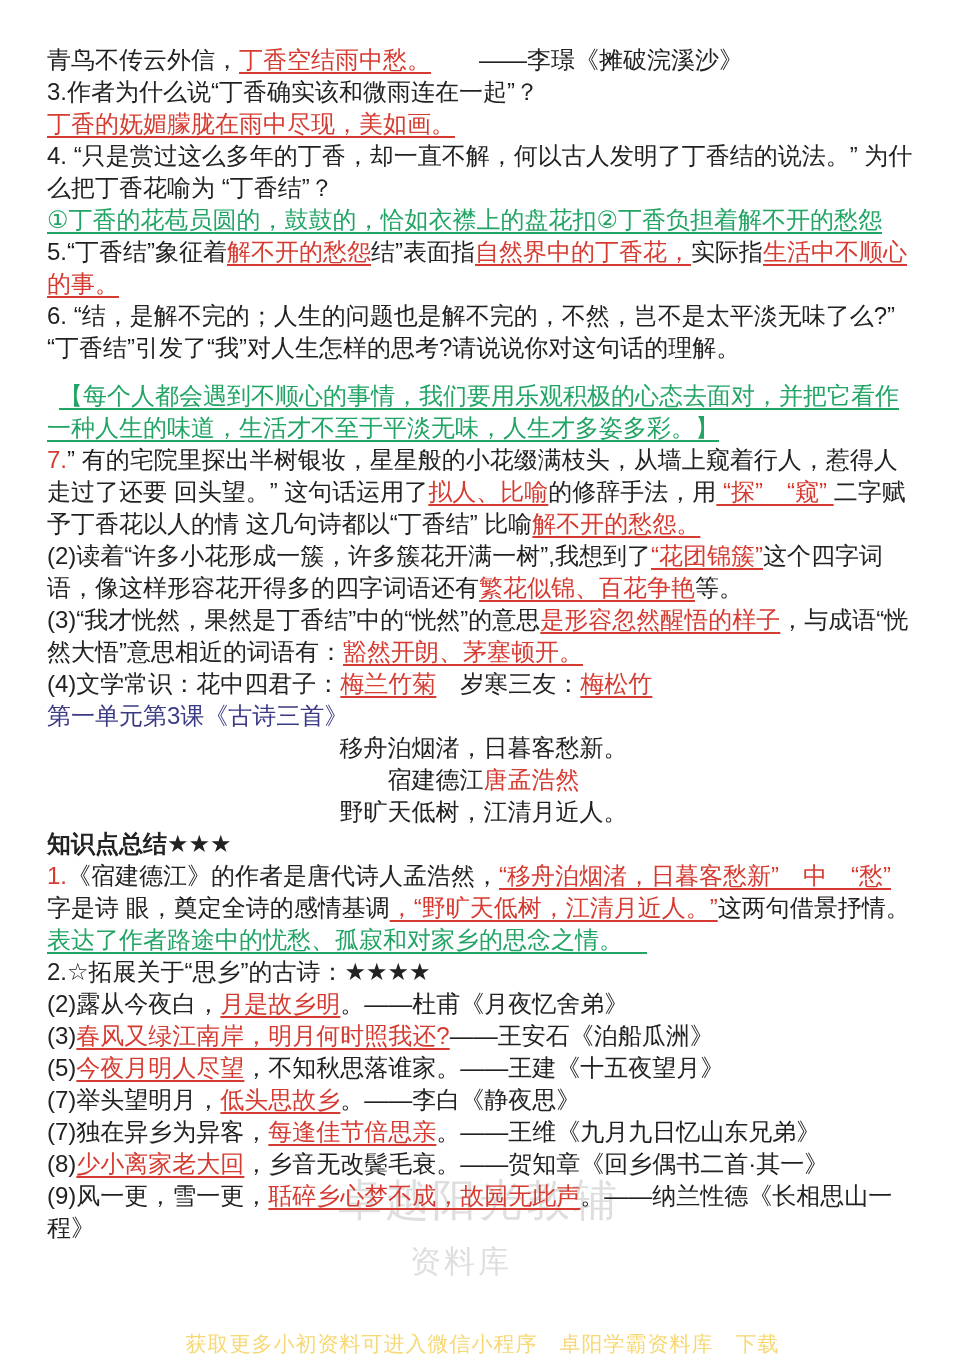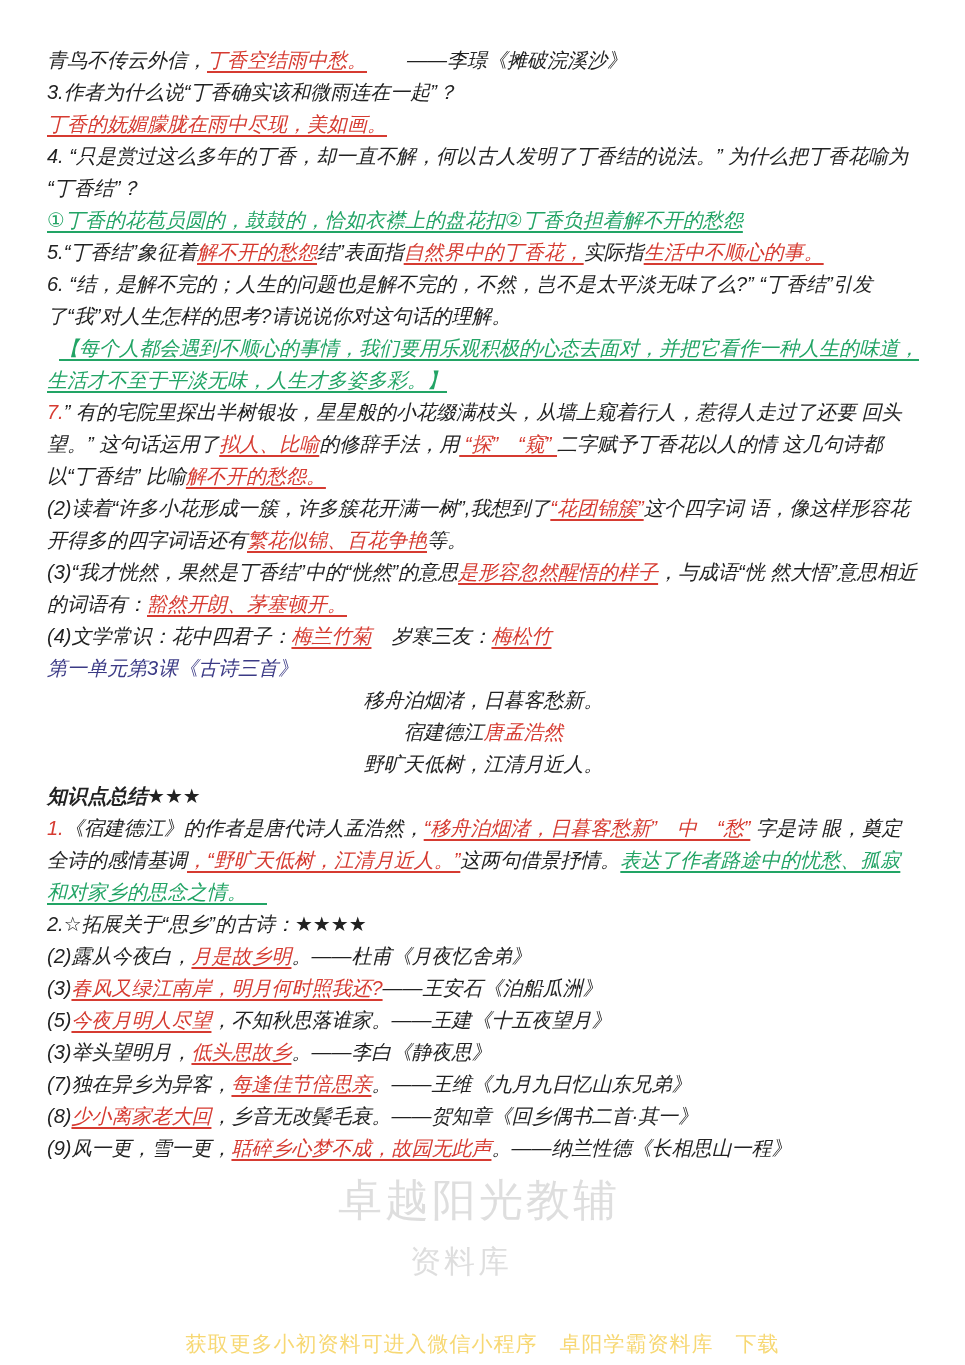--- a/index.html
+++ b/index.html
@@ -2,23 +2,23 @@
 <html><head>
 <meta charset="utf-8">
 <style>
   html,body{margin:0;padding:0;}
   body{
     width:965px;height:1365px;position:relative;background:#ffffff;
     font-family:"Liberation Sans","DejaVu Sans",sans-serif;
     overflow:hidden;
   }
   .content{position:absolute;left:47px;top:44px;width:873px;z-index:2;}
-  .para{margin:0;font-size:20px;line-height:32px;color:#222;word-break:break-all;font-style:italic;}
+  .para{margin:0;font-size:24px;line-height:32px;color:#222;word-break:break-all;}
   .center{text-align:center;}
-  .indent{text-indent:12px;}
+  .indent{text-indent:12px;margin-top:16px;}
   .c-black{color:#222;}
   .c-red{color:#d63b31;}
   .c-green{color:#22a465;}
   .c-orange{color:#e78a20;}
   .c-blue{color:#3b3a85;}
   .u{text-decoration:underline;text-underline-offset:4px;text-decoration-thickness:1.5px;}
   .b{font-weight:bold;}
   .watermark{
     position:absolute;left:338px;top:1172px;z-index:1;color:#d7d7d7;
     font-size:44px;line-height:56px;letter-spacing:3px;opacity:.8;
@@ -54,19 +54,19 @@
     <p class="para"><span class="c-blue">第一单元第3课《古诗三首》</span></p>
     <p class="para center"><span class="c-black">移舟泊烟渚，日暮客愁新。</span></p>
     <p class="para center"><span class="c-black">宿建德江</span><span class="c-red">唐孟浩然</span></p>
     <p class="para center"><span class="c-black">野旷天低树，江清月近人。</span></p>
     <p class="para"><span class="c-black b">知识点总结★★★</span></p>
     <p class="para"><span class="c-red">1.</span><span class="c-black">《宿建德江》的作者是唐代诗人孟浩然，</span><span class="c-red u">“移舟泊烟渚，日暮客愁新”　中　“愁”</span><span class="c-black"> 字是诗 眼，奠定全诗的感情基调</span><span class="c-red u">，“野旷天低树，江清月近人。”</span><span class="c-black">这两句借景抒情。</span><span class="c-green u">表达了作者路途中的忧愁、孤寂和对家乡的思念之情。　</span></p>
     <p class="para"><span class="c-black">2.☆拓展关于“思乡”的古诗：★★★★</span></p>
     <p class="para"><span class="c-black">(2)露从今夜白，</span><span class="c-red u">月是故乡明</span><span class="c-black">。——杜甫《月夜忆舍弟》</span></p>
     <p class="para"><span class="c-black">(3)</span><span class="c-red u">春风又绿江南岸，明月何时照我还?</span><span class="c-black">——王安石《泊船瓜洲》</span></p>
     <p class="para"><span class="c-black">(5)</span><span class="c-red u">今夜月明人尽望</span><span class="c-black">，不知秋思落谁家。——王建《十五夜望月》</span></p>
-    <p class="para"><span class="c-black">(3)举头望明月，</span><span class="c-red u">低头思故乡</span><span class="c-black">。——李白《静夜思》</span></p>
+    <p class="para"><span class="c-black">(7)举头望明月，</span><span class="c-red u">低头思故乡</span><span class="c-black">。——李白《静夜思》</span></p>
     <p class="para"><span class="c-black">(7)独在异乡为异客，</span><span class="c-red u">每逢佳节倍思亲</span><span class="c-black">。——王维《九月九日忆山东兄弟》</span></p>
     <p class="para"><span class="c-black">(8)</span><span class="c-red u">少小离家老大回</span><span class="c-black">，乡音无改鬓毛衰。——贺知章《回乡偶书二首·其一》</span></p>
     <p class="para"><span class="c-black">(9)风一更，雪一更，</span><span class="c-red u">聒碎乡心梦不成，故园无此声</span><span class="c-black">。——纳兰性德《长相思山一程》</span></p>
   </div>
 
 <div class="footer">获取更多小初资料可进入微信小程序　卓阳学霸资料库　下载</div>
 
 </body></html>

